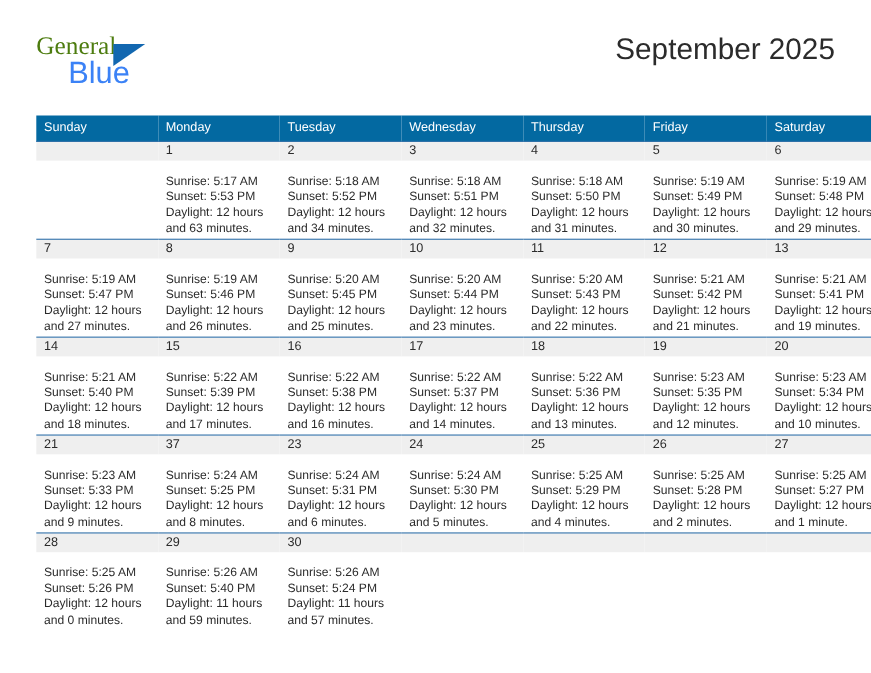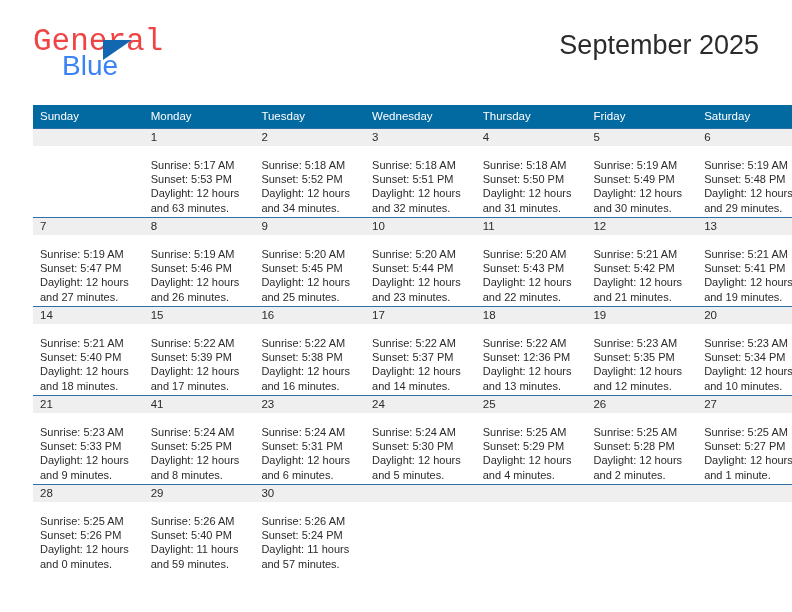--- a/index.html
+++ b/index.html
@@ -34,24 +34,24 @@
     position: absolute;
     left: 0;
     top: 0;
     width: 240px;
     height: 62px;
   }
   .brand-general {
     position: absolute;
     left: 0;
     top: 0;
-    font-size: 31px;
+    font-size: 23px;
     letter-spacing: 0px;
-    color: #ef4444;
-    font-family: Liberation Mono, monospace;
+    color: #4d7c0f;
+    font-family: Liberation Serif, serif;
     line-height: 28px;
   }
   .brand-blue {
     position: absolute;
     left: 29px;
     top: 24px;
     font-size: 28px;
     color: #3b82f6;
     font-family: "Liberation Sans", sans-serif;
     line-height: 28px;
@@ -329,21 +329,21 @@
               <div>Sunrise: 5:22 AM</div>
               <div>Sunset: 5:37 PM</div>
               <div>Daylight: 12 hours</div>
               <div>and 14 minutes.</div>
             </div>
           </td>
           <td class="day-cell">
             <div class="daynum-band">18</div>
             <div class="cell-info">
               <div>Sunrise: 5:22 AM</div>
-              <div>Sunset: 12:36 PM</div>
+              <div>Sunset: 5:36 PM</div>
               <div>Daylight: 12 hours</div>
               <div>and 13 minutes.</div>
             </div>
           </td>
           <td class="day-cell">
             <div class="daynum-band">19</div>
             <div class="cell-info">
               <div>Sunrise: 5:23 AM</div>
               <div>Sunset: 5:35 PM</div>
               <div>Daylight: 12 hours</div>
@@ -364,21 +364,21 @@
           <td class="day-cell">
             <div class="daynum-band">21</div>
             <div class="cell-info">
               <div>Sunrise: 5:23 AM</div>
               <div>Sunset: 5:33 PM</div>
               <div>Daylight: 12 hours</div>
               <div>and 9 minutes.</div>
             </div>
           </td>
           <td class="day-cell">
-            <div class="daynum-band">41</div>
+            <div class="daynum-band">37</div>
             <div class="cell-info">
               <div>Sunrise: 5:24 AM</div>
               <div>Sunset: 5:25 PM</div>
               <div>Daylight: 12 hours</div>
               <div>and 8 minutes.</div>
             </div>
           </td>
           <td class="day-cell">
             <div class="daynum-band">23</div>
             <div class="cell-info">

